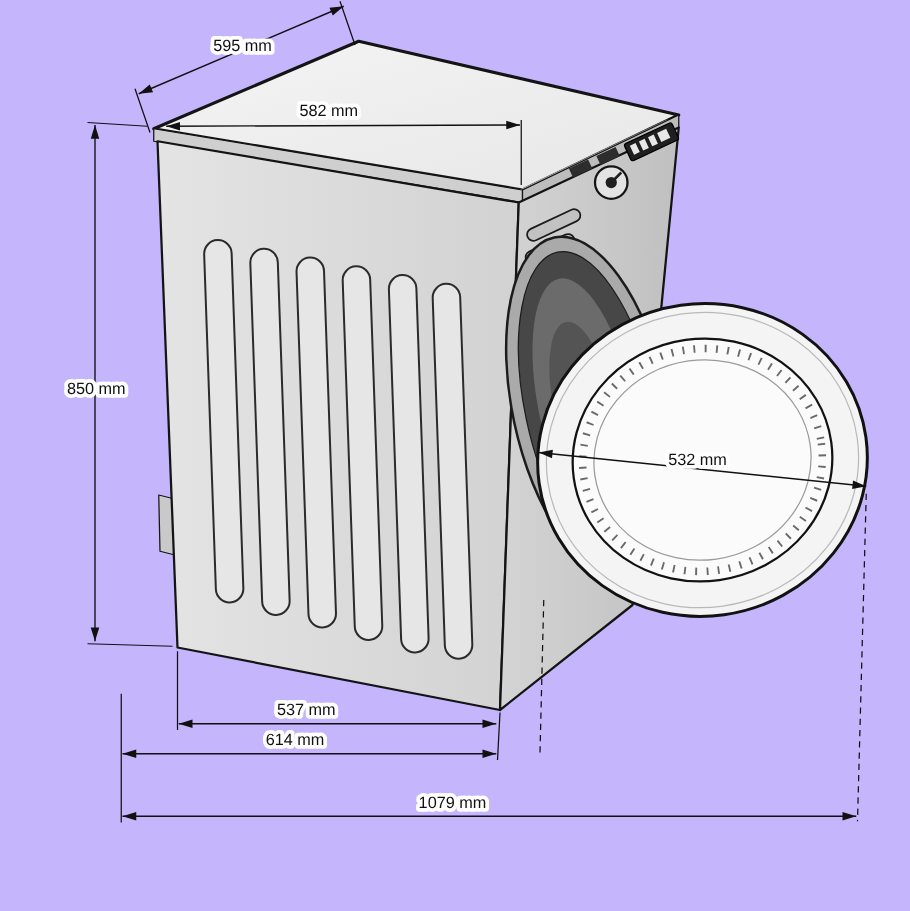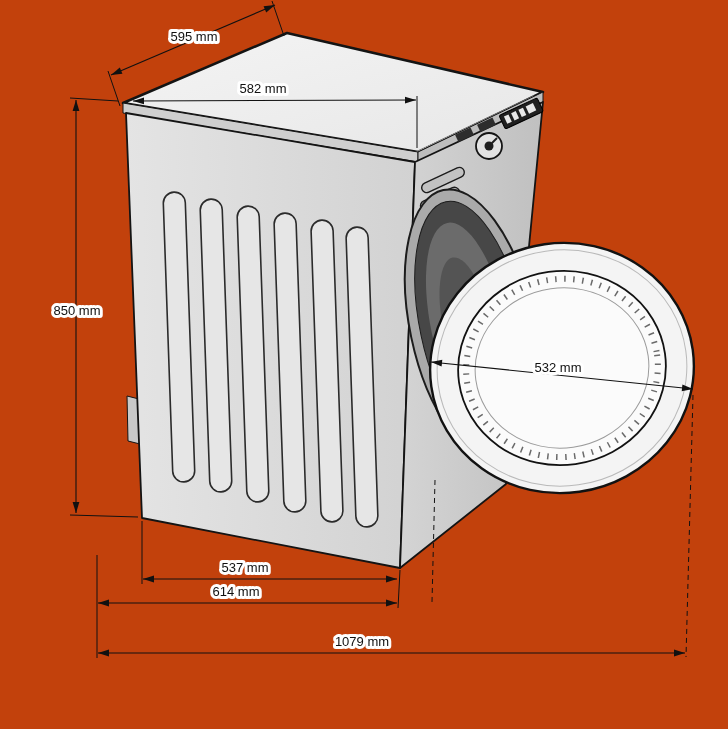--- a/index.html
+++ b/index.html
@@ -1,16 +1,16 @@
 <!DOCTYPE html>
 <html><head>
 <meta charset="utf-8">
 <style>
   html,body { margin:0; padding:0; background:#ffffff; }
-  .stage { width:728px; height:729px; margin:0 auto; position:relative; background:#c2410c; overflow:hidden; }
+  .stage { width:728px; height:729px; margin:0 auto; position:relative; background:#c4b5fd; overflow:hidden; }
   svg { display:block; }
   .dim-line { stroke:#111; stroke-width:1.1; fill:none; }
   .ext-line { stroke:#111; stroke-width:1; fill:none; }
   .dash { stroke-dasharray:5 4; }
   .edge { stroke:#141414; stroke-linejoin:round; }
   .dimtext {
     font-family:"Liberation Sans", sans-serif;
     font-size:13px;
     fill:#111;
     text-anchor:middle;

